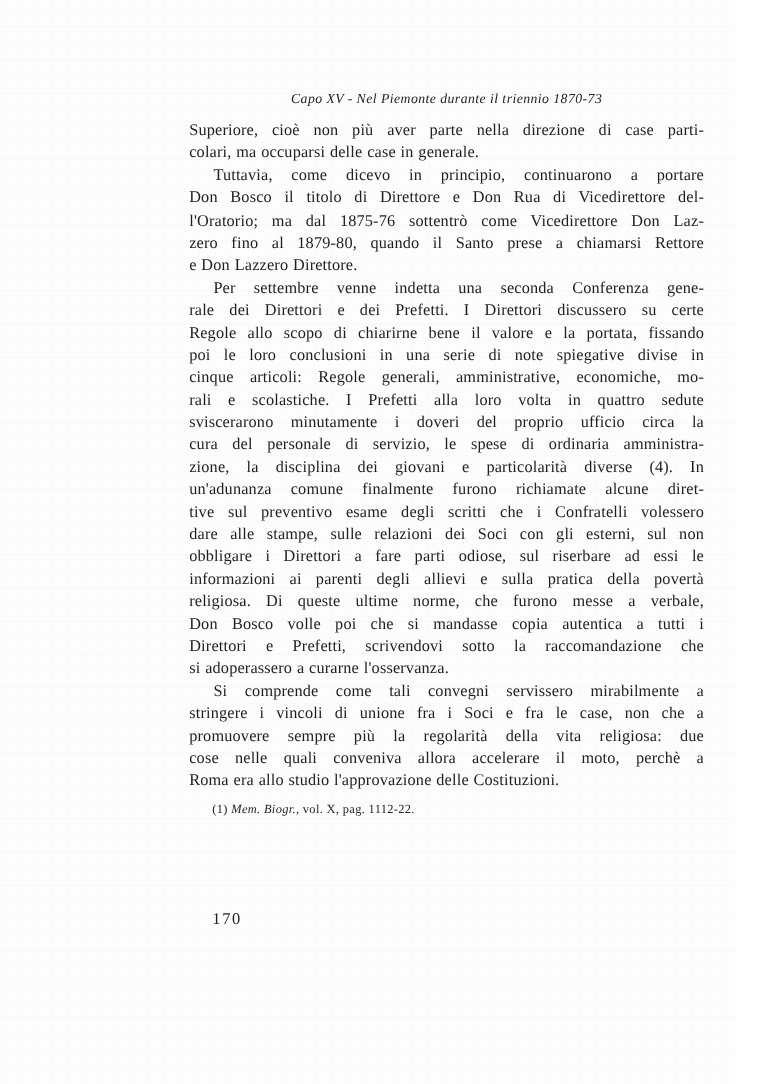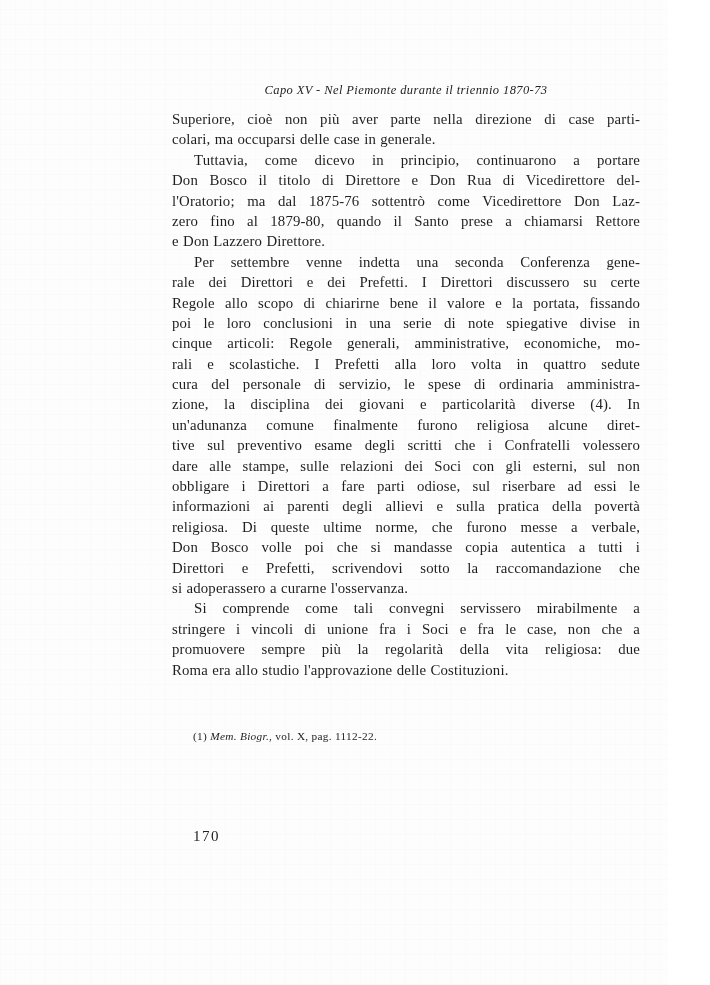--- a/index.html
+++ b/index.html
@@ -94,37 +94,39 @@
       <div class="line last">e Don Lazzero Direttore.</div>
     </div>
 
     <div class="paragraph">
       <div class="line indent">Per settembre venne indetta una seconda Conferenza gene-</div>
       <div class="line">rale dei Direttori e dei Prefetti. I Direttori discussero su certe</div>
       <div class="line">Regole allo scopo di chiarirne bene il valore e la portata, fissando</div>
       <div class="line">poi le loro conclusioni in una serie di note spiegative divise in</div>
       <div class="line">cinque articoli: Regole generali, amministrative, economiche, mo-</div>
       <div class="line">rali e scolastiche. I Prefetti alla loro volta in quattro sedute</div>
+      <div class="line">sviscerarono minutamente i doveri del proprio ufficio circa la</div>
       <div class="line">cura del personale di servizio, le spese di ordinaria amministra-</div>
       <div class="line">zione, la disciplina dei giovani e particolarità diverse (4). In</div>
-      <div class="line">un'adunanza comune finalmente furono religiosa alcune diret-</div>
+      <div class="line">un'adunanza comune finalmente furono richiamate alcune diret-</div>
       <div class="line">tive sul preventivo esame degli scritti che i Confratelli volessero</div>
       <div class="line">dare alle stampe, sulle relazioni dei Soci con gli esterni, sul non</div>
       <div class="line">obbligare i Direttori a fare parti odiose, sul riserbare ad essi le</div>
       <div class="line">informazioni ai parenti degli allievi e sulla pratica della povertà</div>
       <div class="line">religiosa. Di queste ultime norme, che furono messe a verbale,</div>
       <div class="line">Don Bosco volle poi che si mandasse copia autentica a tutti i</div>
       <div class="line">Direttori e Prefetti, scrivendovi sotto la raccomandazione che</div>
       <div class="line last">si adoperassero a curarne l'osservanza.</div>
     </div>
 
     <div class="paragraph">
       <div class="line indent">Si comprende come tali convegni servissero mirabilmente a</div>
       <div class="line">stringere i vincoli di unione fra i Soci e fra le case, non che a</div>
       <div class="line">promuovere sempre più la regolarità della vita religiosa: due</div>
+      <div class="line">cose nelle quali conveniva allora accelerare il moto, perchè a</div>
       <div class="line last">Roma era allo studio l'approvazione delle Costituzioni.</div>
     </div>
 
   </div>
 
   <div class="footnote">
     <span>(1)</span>
     <span class="work">Mem. Biogr.,</span>
     <span>vol. X, pag. 1112-22.</span>
   </div>

